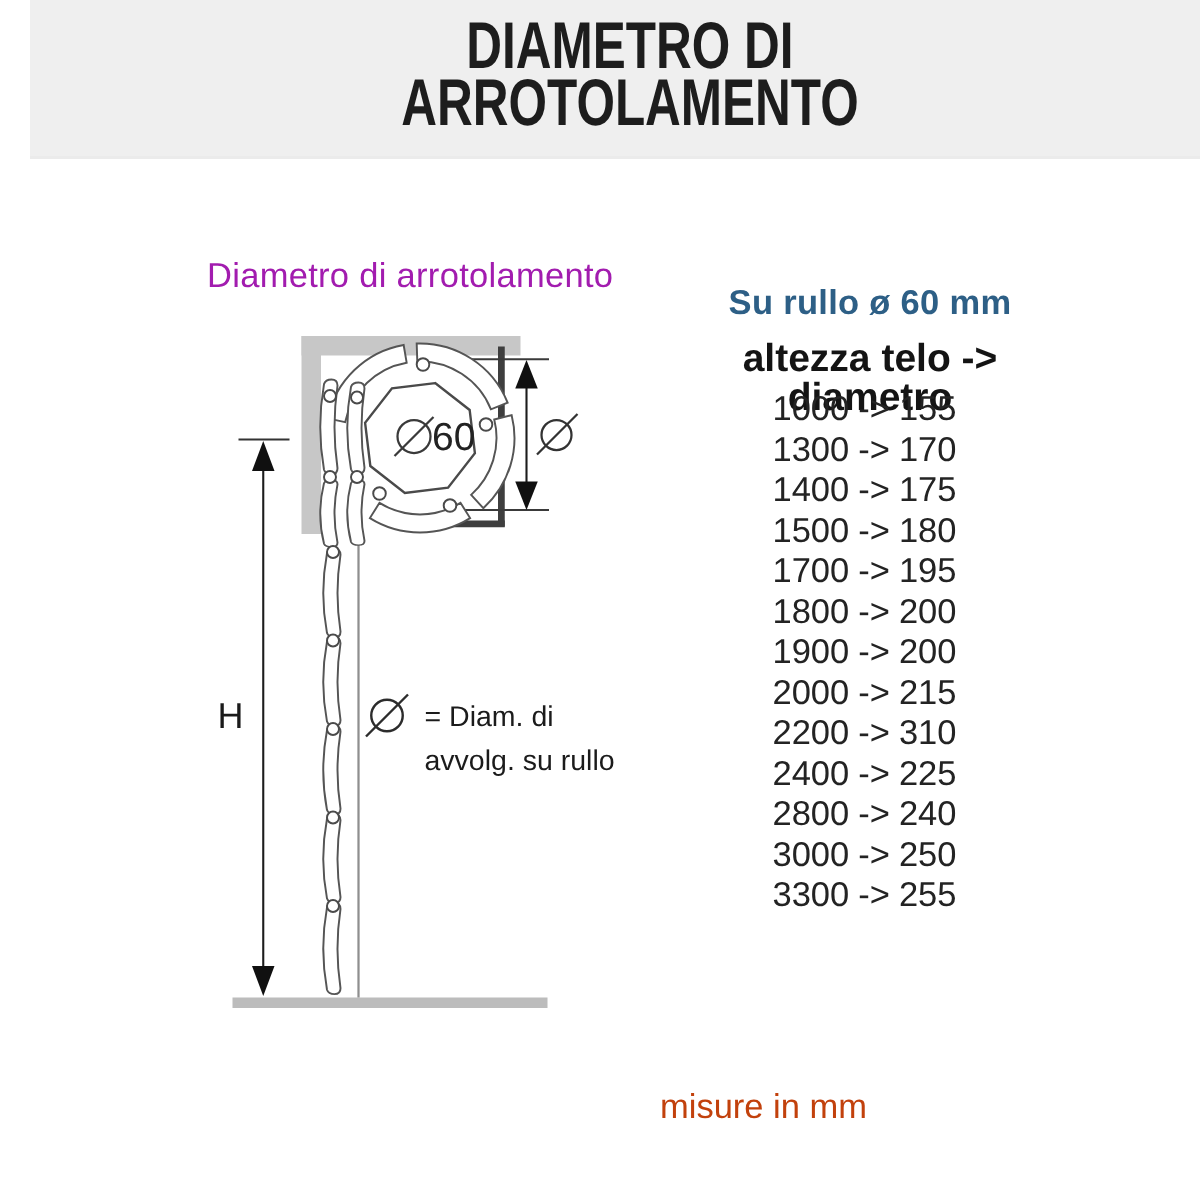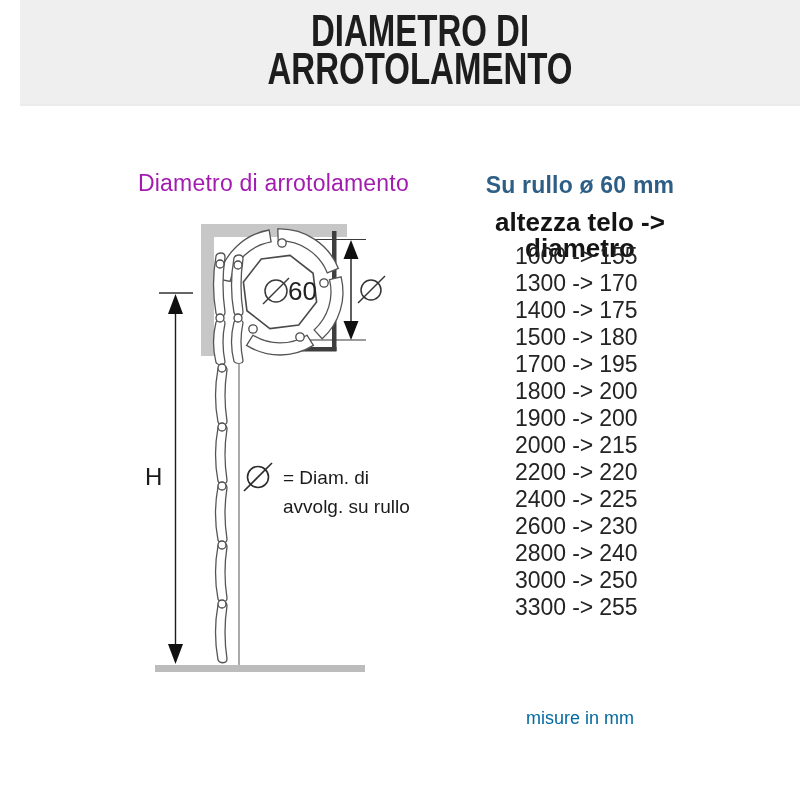--- a/index.html
+++ b/index.html
@@ -47,21 +47,21 @@
     letter-spacing: 0.2px;
   }
   .diagram-svg {
     position: absolute;
     left: 110px; top: 205px;
     width: 320px; height: 490px;
   }
   
   .right-col {
     position: absolute;
-    left: 420px; top: 0;
+    left: 420px; top: 16px;
     width: 280px; height: 605px;
   }
   .roller-title {
     position: absolute;
     left: 0; top: 172px;
     width: 100%;
     text-align: center;
     font-size: 23px;
     font-weight: 600;
     color: #2d5f86;
@@ -87,24 +87,23 @@
     line-height: 27px;
     font-weight: 400;
     color: #232323;
     white-space: nowrap;
   }
   .size-row .sep { margin: 0 6px; }
   .units-note {
     position: absolute;
     left: 0; top: 708px;
     width: 100%;
-    text-align: center;
-    font-size: 18px;
+    font-size: 23px;
     font-weight: 500;
-    color: #0369a1;
+    color: #c2410c;
   }
   
   .thin-dim { stroke: #3a3a3a; stroke-width: 1.2; fill: none; }
   .slat { fill: #ffffff; stroke: #555555; stroke-width: 1.3; }
   .hook { fill: #ffffff; stroke: #4a4a4a; stroke-width: 1.3; }
 </style>
 </head>
 <body>
 
 <div class="page">
@@ -222,23 +221,22 @@
     <div class="table-subtitle">altezza telo -&gt; diametro</div>
     <div class="size-table">
         <div class="size-row"><span>1000</span><span class="sep">-&gt;</span><span>155</span></div>
         <div class="size-row"><span>1300</span><span class="sep">-&gt;</span><span>170</span></div>
         <div class="size-row"><span>1400</span><span class="sep">-&gt;</span><span>175</span></div>
         <div class="size-row"><span>1500</span><span class="sep">-&gt;</span><span>180</span></div>
         <div class="size-row"><span>1700</span><span class="sep">-&gt;</span><span>195</span></div>
         <div class="size-row"><span>1800</span><span class="sep">-&gt;</span><span>200</span></div>
         <div class="size-row"><span>1900</span><span class="sep">-&gt;</span><span>200</span></div>
         <div class="size-row"><span>2000</span><span class="sep">-&gt;</span><span>215</span></div>
-        <div class="size-row"><span>2200</span><span class="sep">-&gt;</span><span>220</span></div>
+        <div class="size-row"><span>2200</span><span class="sep">-&gt;</span><span>310</span></div>
         <div class="size-row"><span>2400</span><span class="sep">-&gt;</span><span>225</span></div>
-        <div class="size-row"><span>2600</span><span class="sep">-&gt;</span><span>230</span></div>
         <div class="size-row"><span>2800</span><span class="sep">-&gt;</span><span>240</span></div>
         <div class="size-row"><span>3000</span><span class="sep">-&gt;</span><span>250</span></div>
         <div class="size-row"><span>3300</span><span class="sep">-&gt;</span><span>255</span></div>
       </div>
     <div class="units-note">misure in mm</div>
   </section>
 
 </div>
 
 </body></html>

